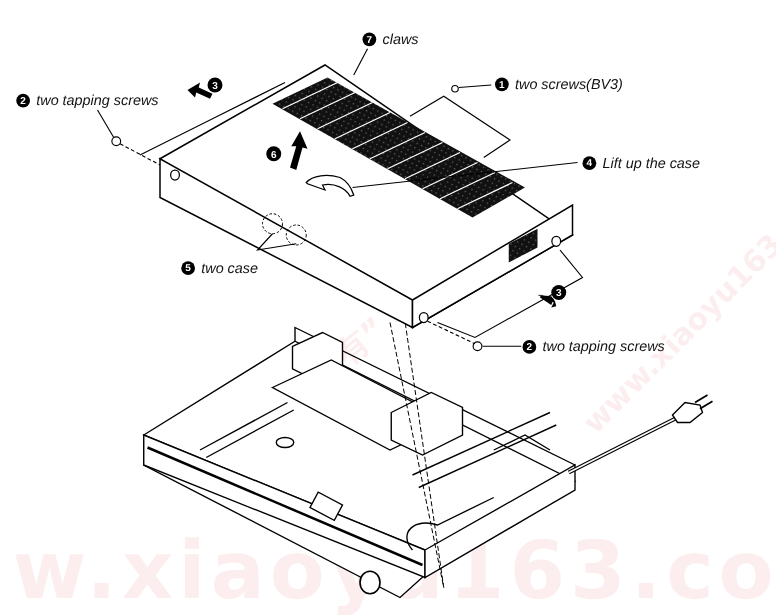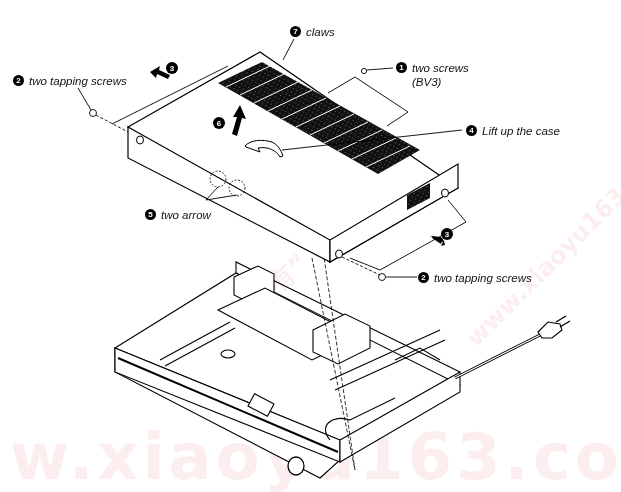--- a/index.html
+++ b/index.html
@@ -1,20 +1,20 @@
 <!DOCTYPE html>
 <html><head>
 <meta charset="utf-8">
 <style>
   html, body { margin:0; padding:0; background:#ffffff; }
   #stage { position:relative; width:621px; height:492px; overflow:hidden; background:#fff; font-family:"Liberation Sans", sans-serif; }
   svg.art { position:absolute; left:0; top:0; }
   .callout { position:absolute; display:flex; align-items:flex-start; gap:5px; font-style:italic; font-size:11.5px; color:#111; line-height:14px; white-space:nowrap; }
   .badge { display:inline-flex; align-items:center; justify-content:center; width:11px; height:11px; border-radius:50%; background:#000; color:#fff; font-style:normal; font-weight:bold; font-size:8px; line-height:11px; flex:none; margin-top:1px; }
-  .label-lines { display:flex; flex-direction:column; }
+  .label-lines { display:flex; }
   .step-badge { position:absolute; width:12px; height:12px; border-radius:50%; background:#000; color:#fff; font-weight:bold; font-size:8px; display:flex; align-items:center; justify-content:center; font-family:"Liberation Sans", sans-serif; }
   .wm { position:absolute; color:rgba(230,120,120,0.13); font-weight:bold; font-family:"DejaVu Sans", sans-serif; pointer-events:none; white-space:nowrap; }
 </style>
 </head>
 <body>
 
 <div id="stage">
 
   <div class="wm" style="left:10px; top:420px; font-size:64px; letter-spacing:4px;">w.xiaoyu163.com</div>
   <div class="wm" style="left:170px; top:250px; font-size:26px; transform:rotate(-40deg);">“无奇不有” 电路图网</div>
@@ -165,21 +165,21 @@
 
   <div class="callout" style="left:466px; top:124px;">
     <span class="badge">4</span>
     <span class="label-lines">
       <span>Lift up the case</span>
     </span>
   </div>
 
   <div class="callout" style="left:145px; top:208px;">
     <span class="badge">5</span>
-    <span>two arrow</span>
+    <span>two case</span>
   </div>
 
   <div class="callout" style="left:418px; top:271px;">
     <span class="badge">2</span>
     <span>two tapping screws</span>
   </div>
 
   <div class="step-badge" style="left:166px; top:62px;">3</div>
   <div class="step-badge" style="left:441px; top:228px;">3</div>
   <div class="step-badge" style="left:213px; top:117px;">6</div>

